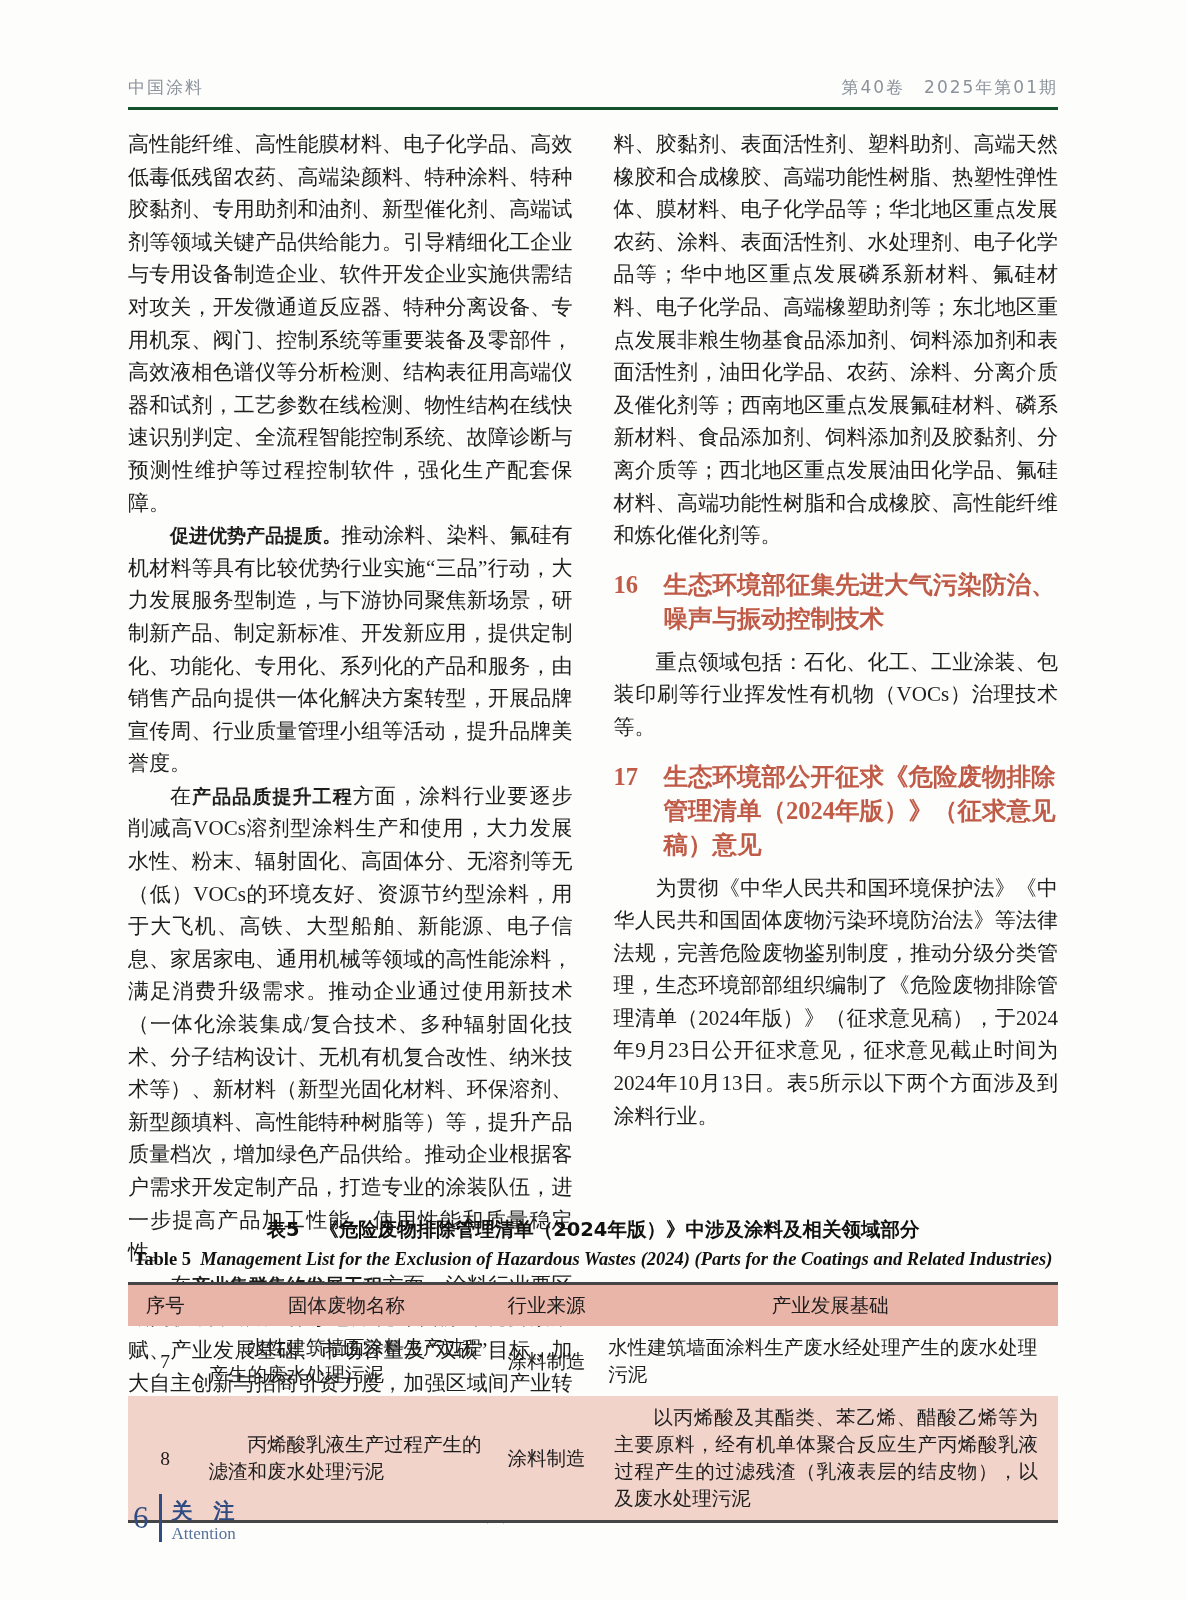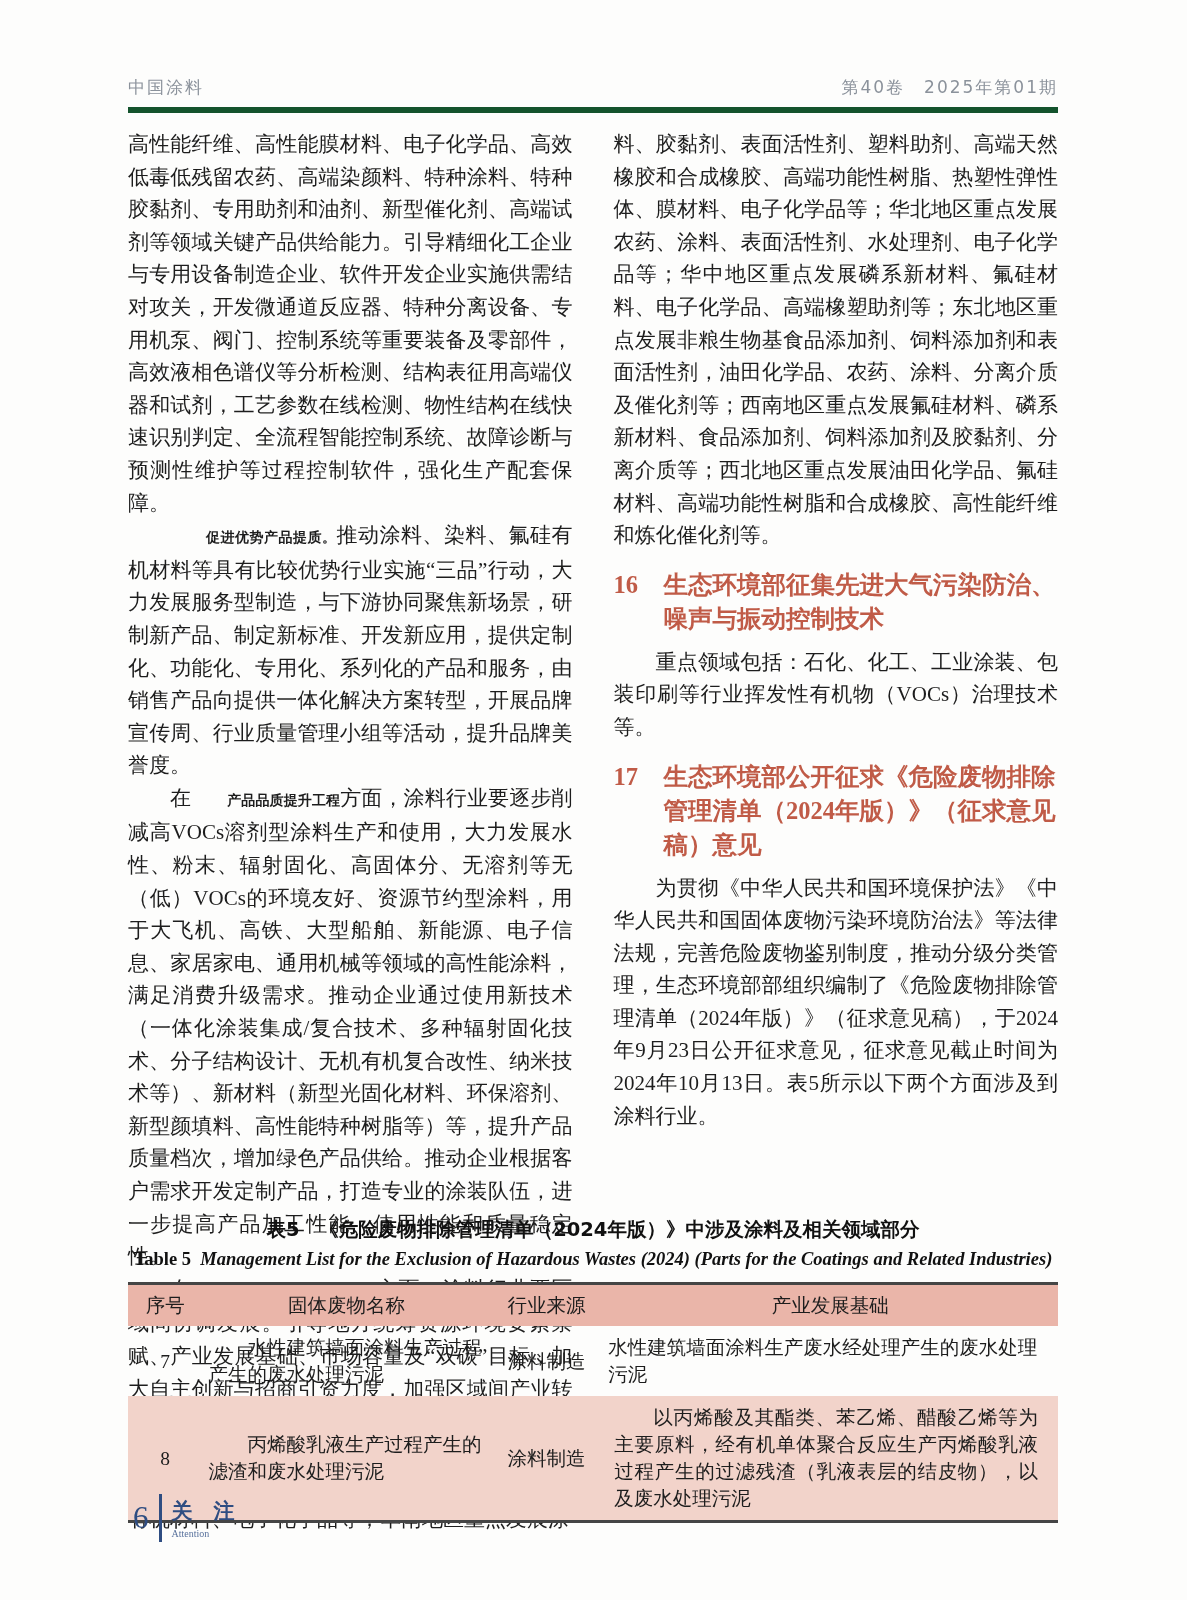--- a/index.html
+++ b/index.html
@@ -12,33 +12,33 @@
     color:#1d1d1d;
     overflow:hidden;
   }
   
   .runhead{
     position:absolute;left:128px;top:76px;width:930px;
     display:flex;justify-content:space-between;align-items:flex-end;
     font-family:"DejaVu Sans","Liberation Sans",sans-serif;
     font-size:17px;color:#8b929b;letter-spacing:2px;
     padding-bottom:8px;
-    border-bottom:6px solid #14532d;
+    border-bottom:3px solid #14532d;
   }
   
   .columns{
     position:absolute;left:128px;top:128px;width:930px;
     display:flex;gap:41px;
   }
   .col{width:450px;font-size:21px;line-height:32.6px;text-align:justify;}
   .col p{margin:0;text-indent:2em;}
   .col p.noindent{text-indent:0;}
   .lead-bold,.inline-bold{
     font-family:"DejaVu Sans","Liberation Sans",sans-serif;
-    font-weight:bold;font-size:14px;margin-left:36px;
+    font-weight:bold;font-size:19px;
   }
   h2.sec{
     display:flex;align-items:flex-start;
     font-family:Liberation Serif, serif;
     color:var(--accent,#c05b47);
     font-size:24.5px;line-height:34px;font-weight:bold;
     margin:16px 0 10px 0;text-align:left;
   }
   h2.sec .num{flex:0 0 50px;}
   h2.sec .ttl{flex:1;}
@@ -80,21 +80,21 @@
   .foot-num{
     font-size:31px;line-height:52px;
     padding-right:10px;align-self:flex-end;
   }
   .foot-rule{border-left:3px solid var(--footer-blue,#2f4d82);margin:2px 0;}
   .foot-sec{padding-left:10px;display:flex;flex-direction:column;justify-content:flex-end;}
   .foot-sec-zh{
     font-family:"DejaVu Sans","Liberation Sans",sans-serif;
     font-weight:bold;font-size:21px;line-height:26px;
   }
-  .foot-sec-en{font-size:10px;line-height:20px;color:#58719c;}
+  .foot-sec-en{font-size:17px;line-height:20px;color:#58719c;}
 </style>
 </head>
 <body>
 
 <div class="page">
 
   <div class="runhead">
     <span>中国涂料</span>
     <span>第40卷　2025年第01期</span>
   </div>

